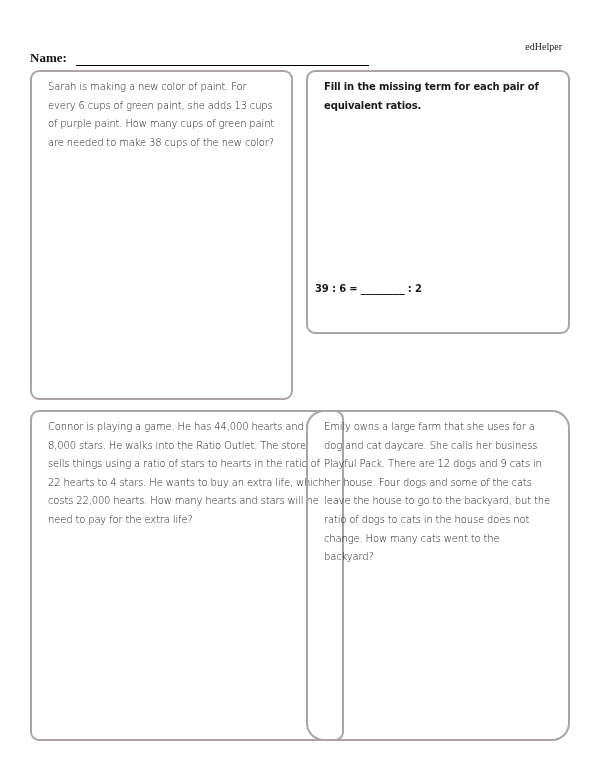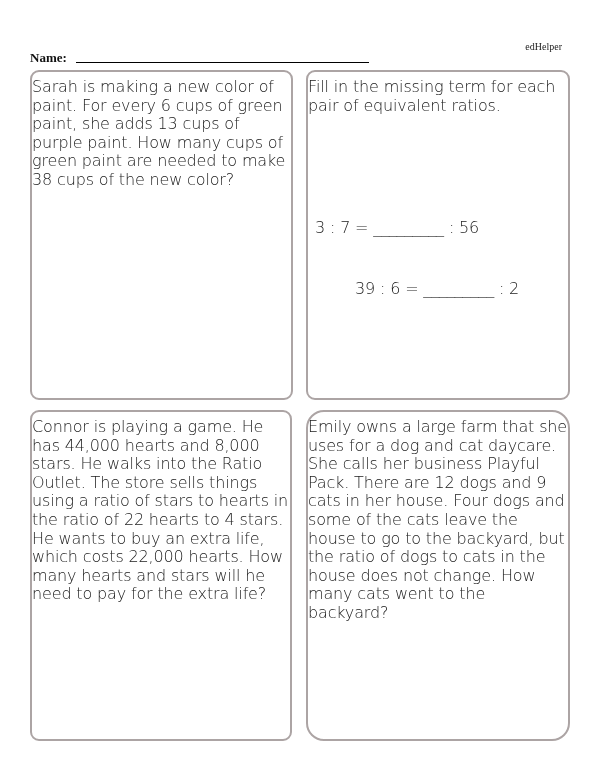--- a/index.html
+++ b/index.html
@@ -7,56 +7,55 @@
     width: 600px; height: 776px; background: #ffffff; position: relative; overflow: hidden;
     font-family: "DejaVu Sans", sans-serif; color: #111;
   }
   .brand {
     position: absolute; top: 41px; right: 38px;
     font-family: "Liberation Serif", serif; font-size: 10px; color: #222;
   }
   .name-row {
     position: absolute; left: 30px; top: 50px;
     font-family: "Liberation Serif", serif; font-weight: bold; font-size: 13px;
-    display: flex; align-items: flex-start;
+    display: flex; align-items: flex-end;
   }
   .name-line {
     display: inline-block; width: 293px; border-bottom: 1.5px solid #000;
     margin-left: 9px; height: 12px;
   }
   .box {
     position: absolute; border: 2px solid #aca4a4; border-radius: 9px;
-    box-sizing: border-box; padding: 6px 0;
-    font-size: 16px; line-height: 18.6px; letter-spacing: -0.15px;
+    box-sizing: border-box; padding: 6px 16px;
+    font-size: 10px; line-height: 18.6px; letter-spacing: -0.15px;
     font-family: "DejaVu Sans", sans-serif; font-weight: 300; color: #1a1a1a;
   }
   #box1 { left: 30px; top: 70px; width: 263px; height: 330px; }
-  #box2 { left: 306px; top: 70px; width: 264px; height: 330px; }
-  #box3 { left: 30px; top: 410px; width: 262px; height: 331px; }
+  #box2 { left: 306px; top: 70px; width: 264px; height: 264px; font-weight: bold; }
+  #box3 { left: 30px; top: 410px; width: 314px; height: 331px; }
   #box4 { left: 306px; top: 410px; width: 264px; height: 331px; border-radius: 18px; }
   .ratio-item { position: absolute; left: 7px; }
 </style>
 </head>
 <body>
 
 <div class="brand">edHelper</div>
 
 <div class="name-row">
   <span>Name:</span>
   <span class="name-line"></span>
 </div>
 
 <div class="box" id="box1">
   <div>Sarah is making a new color of paint. For every 6 cups of green paint, she adds 13 cups of purple paint. How many cups of green paint are needed to make 38 cups of the new color?</div>
 </div>
 
 <div class="box" id="box2">
   <div>Fill in the missing term for each pair of equivalent ratios.</div>
-  <div class="ratio-item" style="top:147px;">3 : 7 = _________ : 56</div>
-  <div class="ratio-item" style="top:208px;margin-left:40px;">39 : 6 = _________ : 2</div>
+  <div class="ratio-item" style="top:208px;">39 : 6 = _________ : 2</div>
 </div>
 
 <div class="box" id="box3">
   <div>Connor is playing a game. He has 44,000 hearts and 8,000 stars. He walks into the Ratio Outlet. The store sells things using a ratio of stars to hearts in the ratio of 22 hearts to 4 stars. He wants to buy an extra life, which costs 22,000 hearts. How many hearts and stars will he need to pay for the extra life?</div>
 </div>
 
 <div class="box" id="box4">
   <div>Emily owns a large farm that she uses for a dog and cat daycare. She calls her business Playful Pack. There are 12 dogs and 9 cats in her house. Four dogs and some of the cats leave the house to go to the backyard, but the ratio of dogs to cats in the house does not change. How many cats went to the backyard?</div>
 </div>
 

